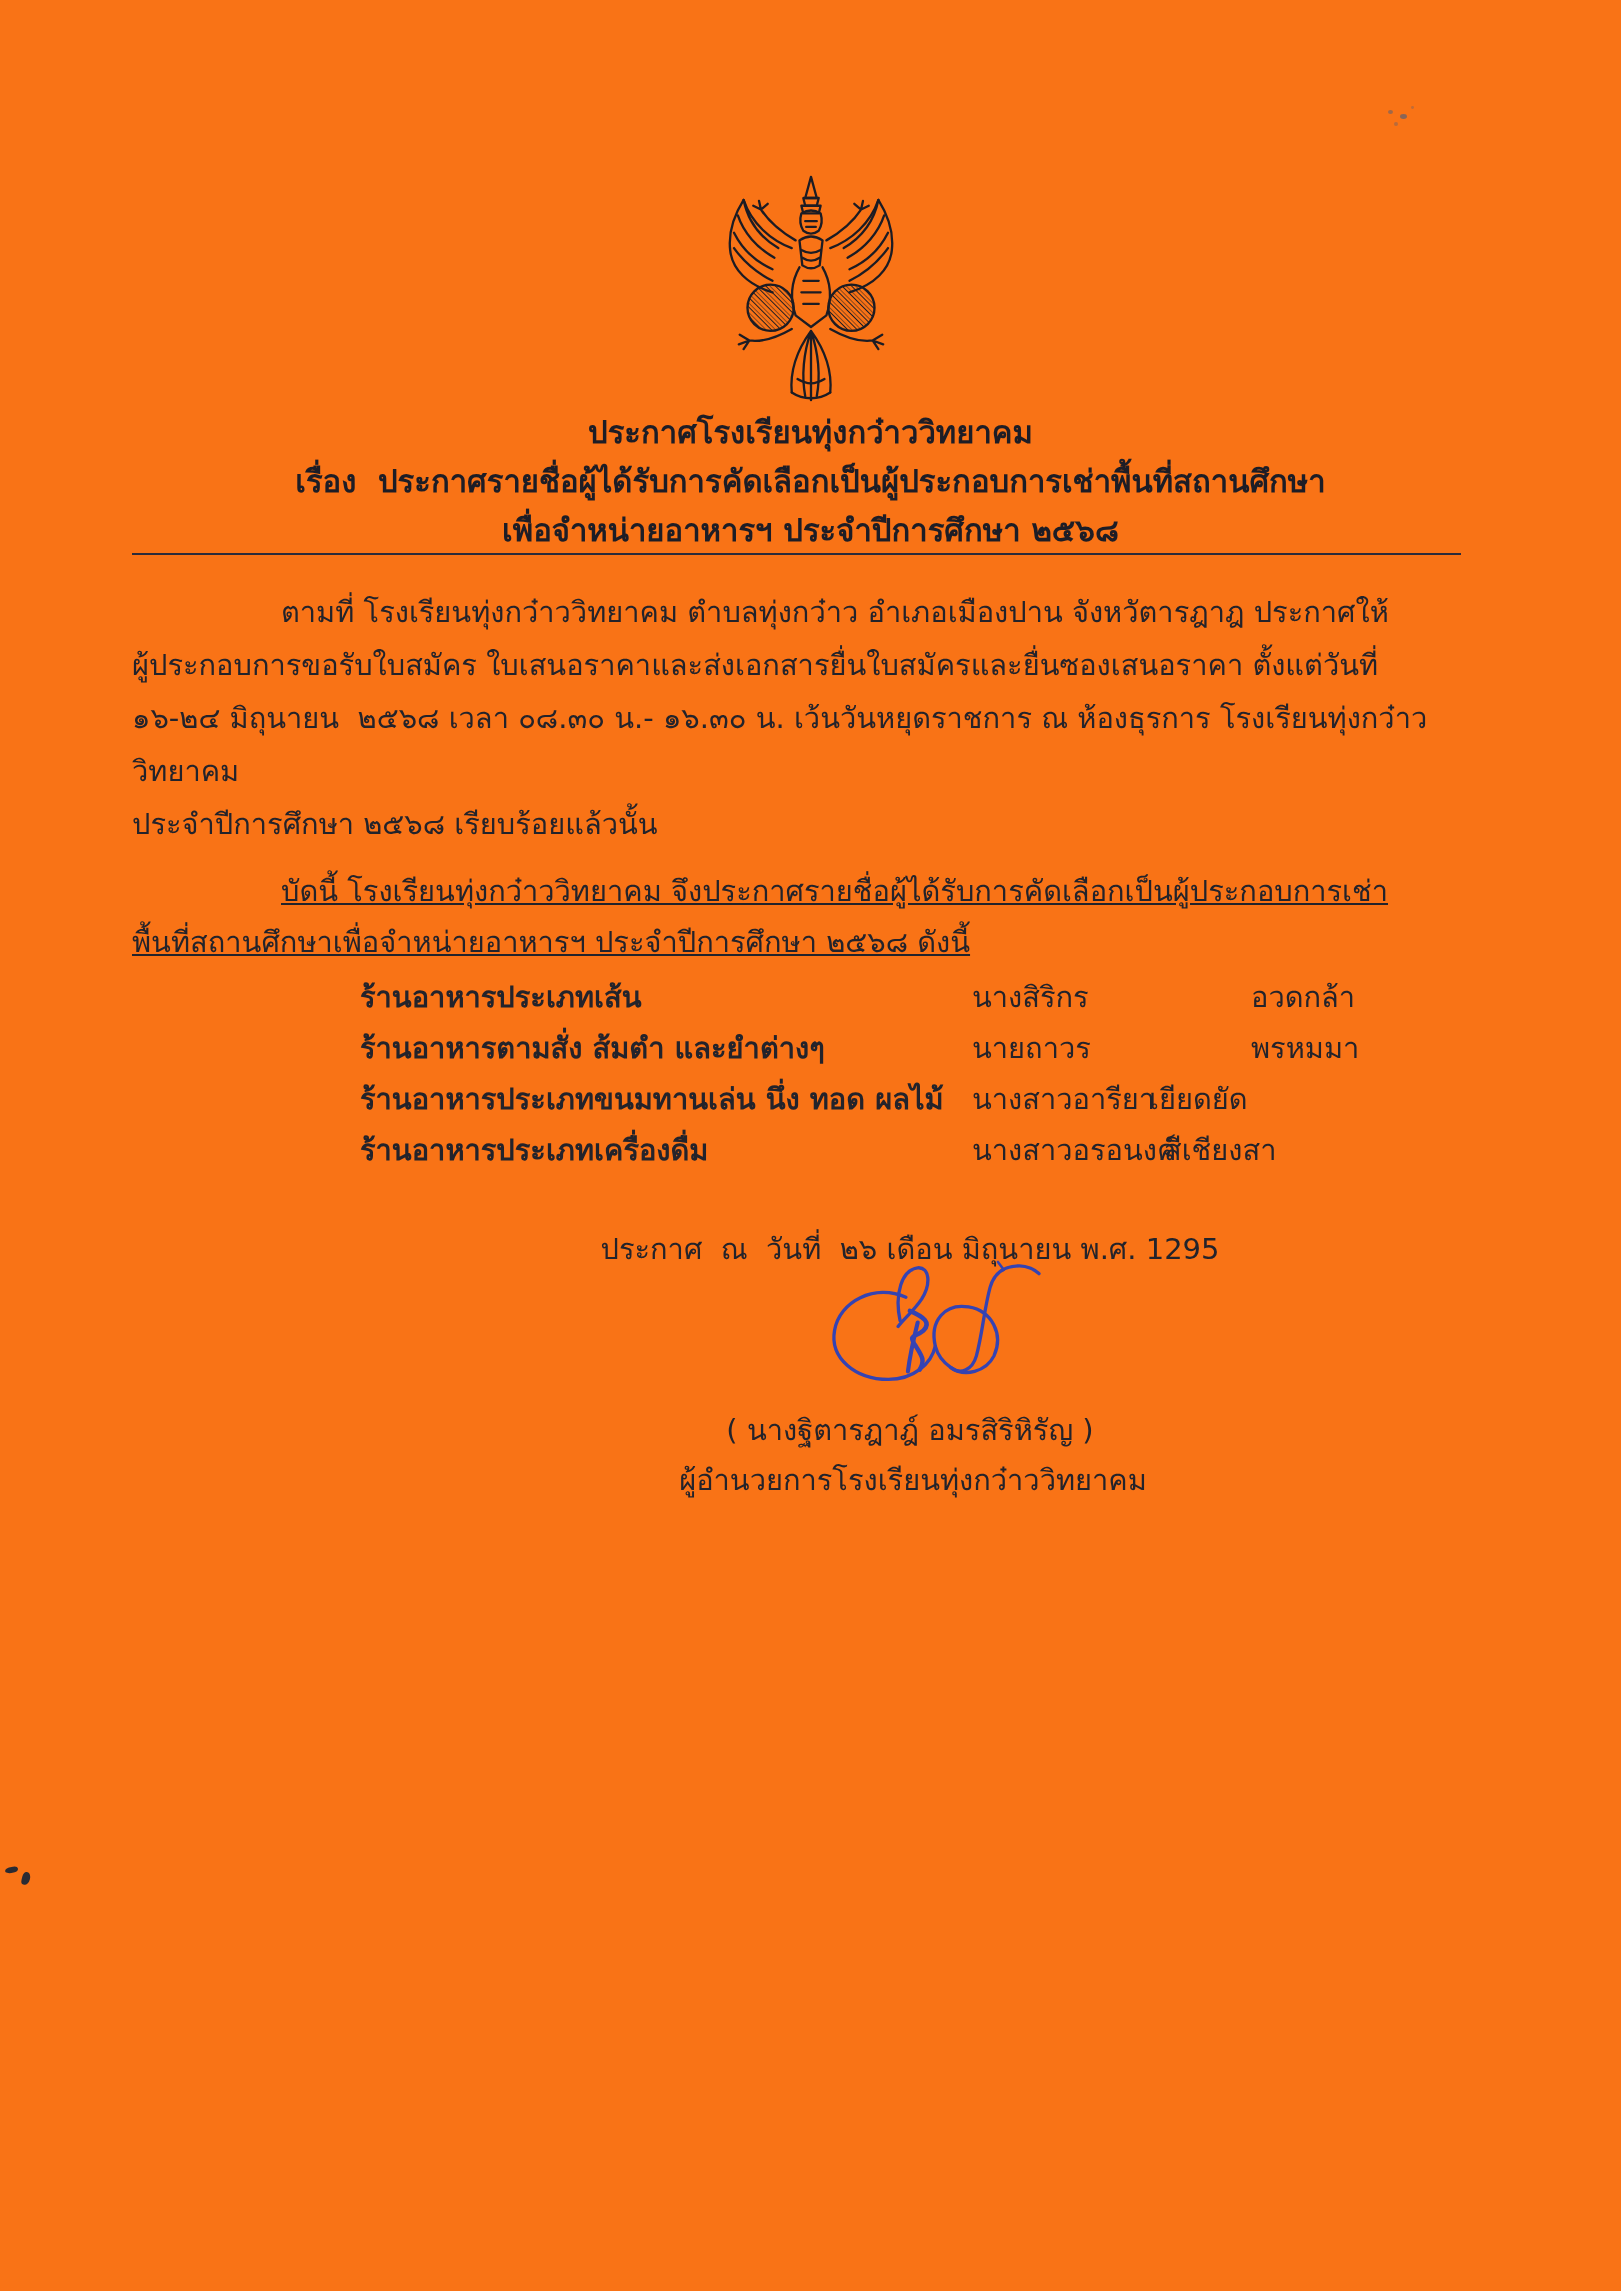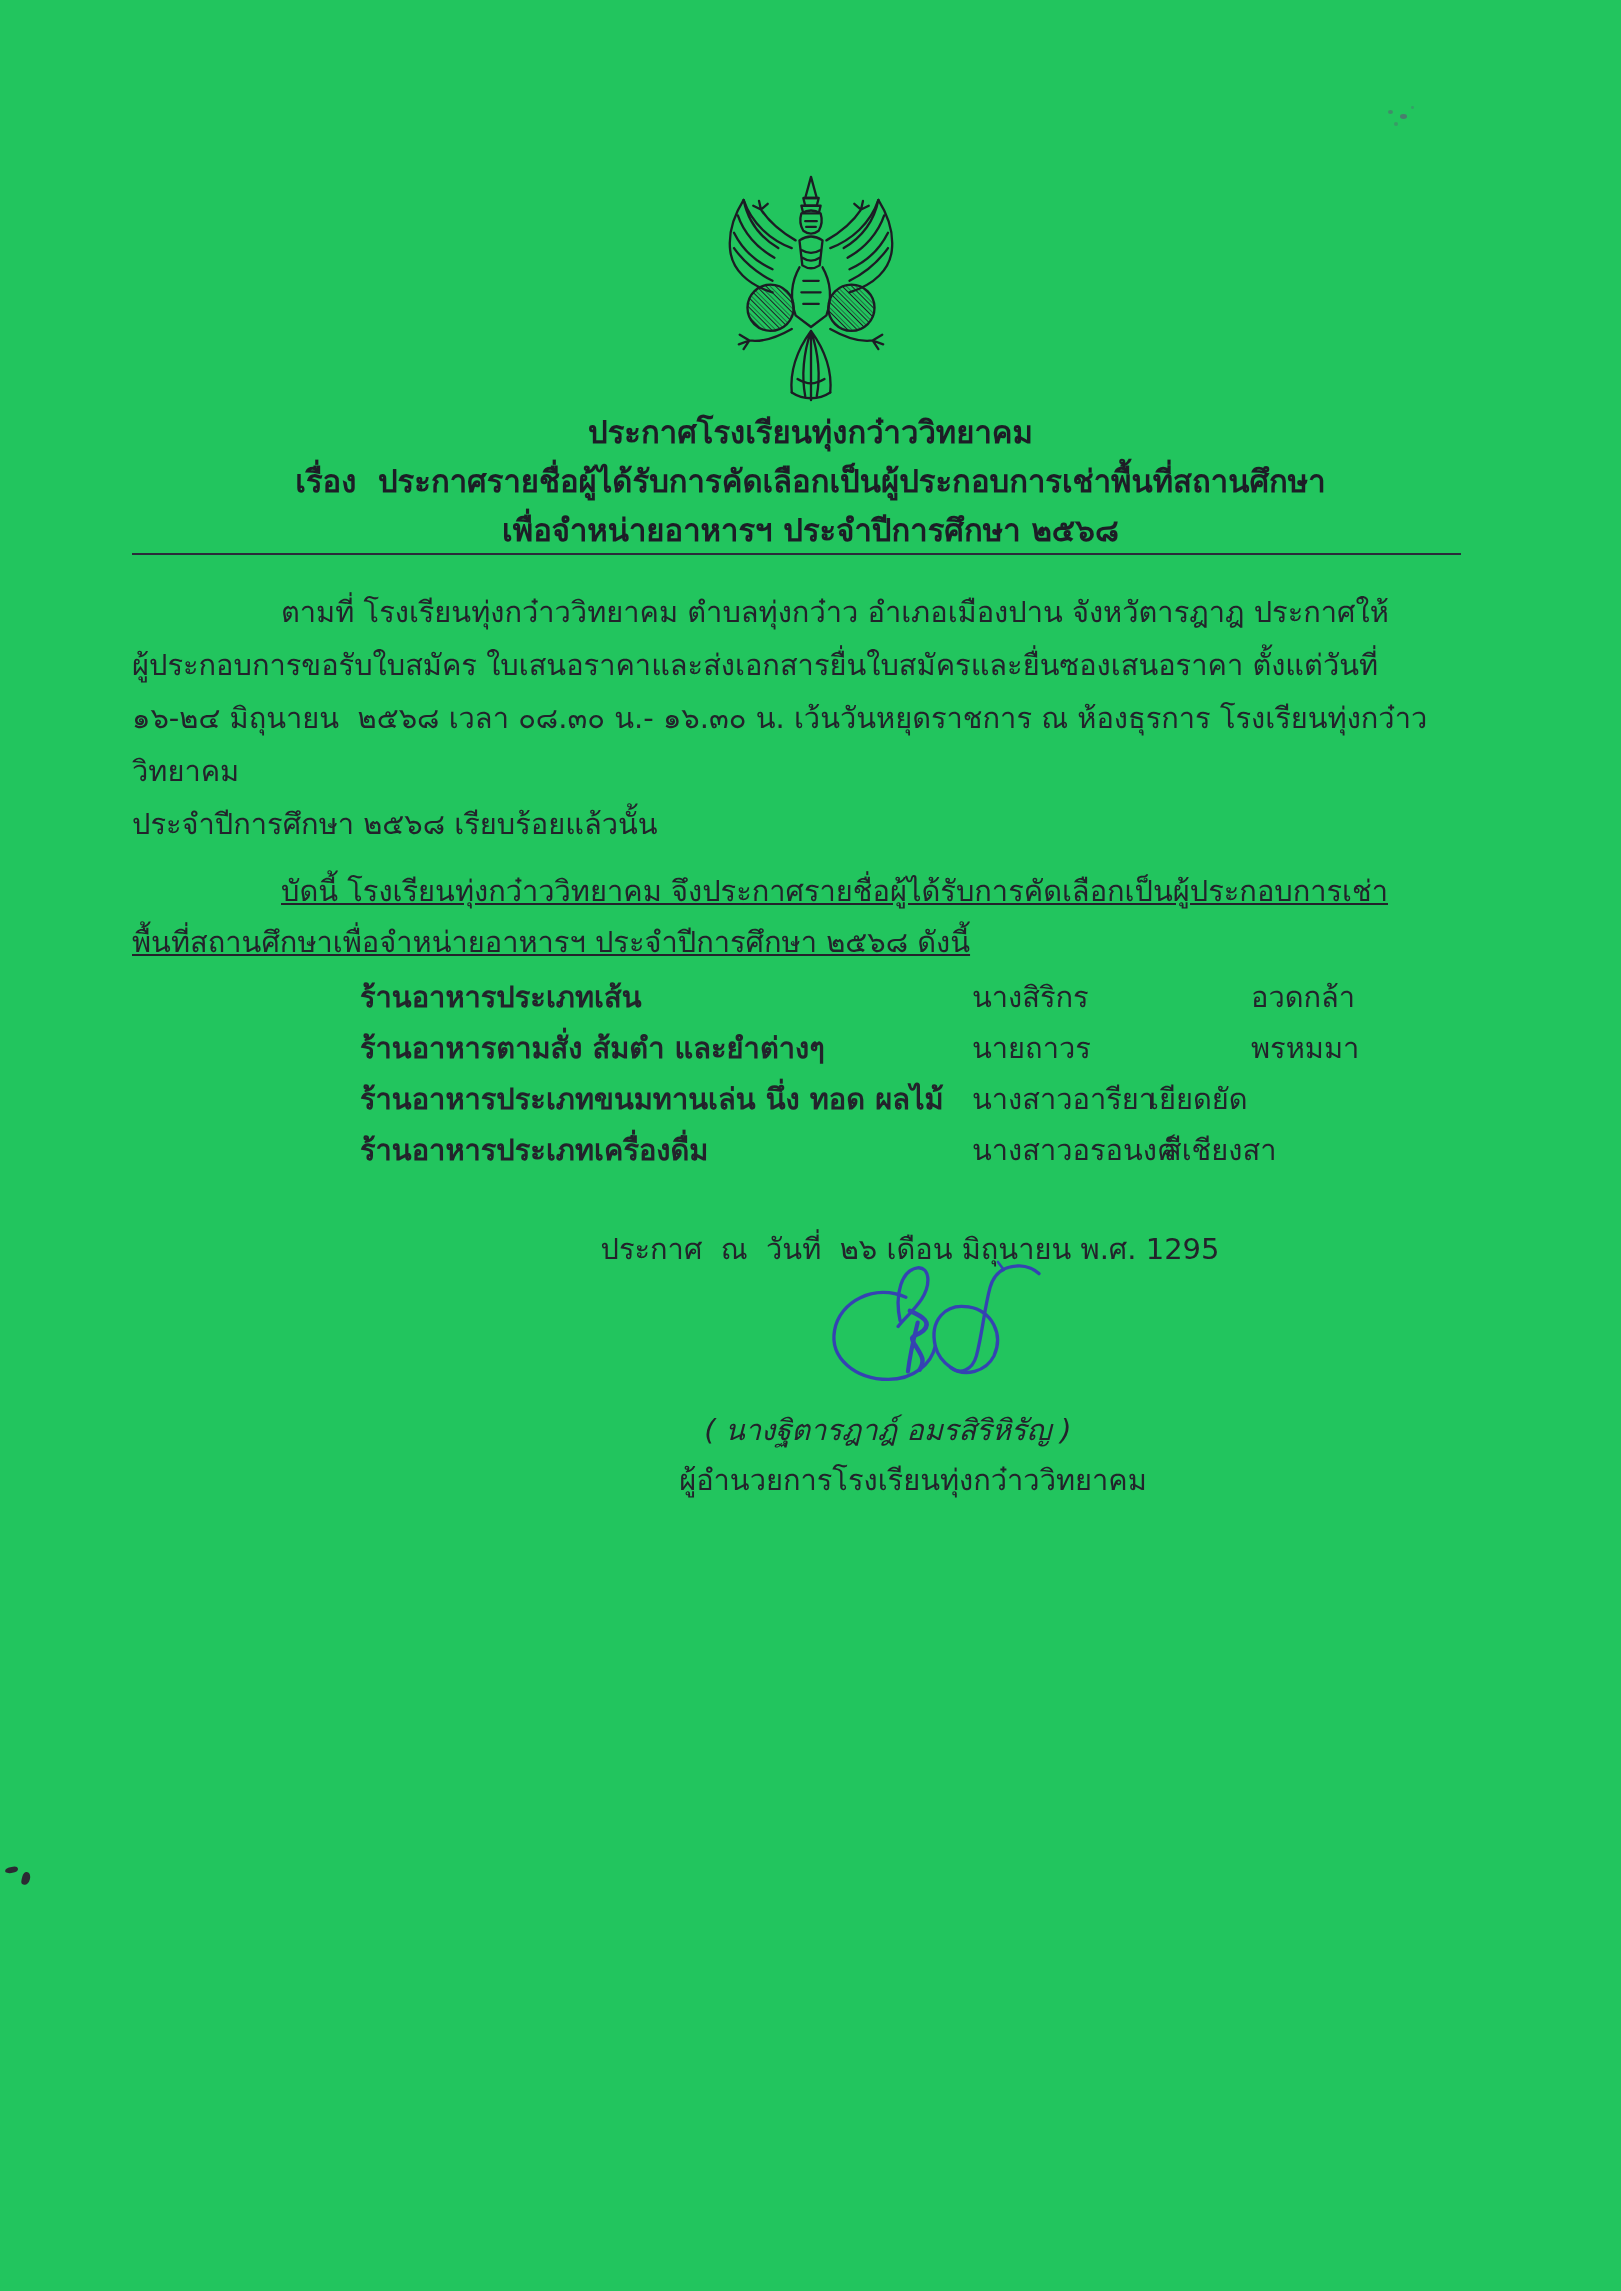--- a/index.html
+++ b/index.html
@@ -2,21 +2,21 @@
 <html><head>
 <meta charset="utf-8">
 <style>
   * { margin: 0; padding: 0; box-sizing: border-box; }
   html, body { background: #e8e8e8; }
   .page {
     position: relative;
     width: 1621px;
     height: 2292px;
     margin: 0 auto;
-    background: #22c55e;
+    background: #f97316;
     font-family: "DejaVu Sans", "Liberation Sans", sans-serif;
     color: #23232b;
     overflow: hidden;
   }
   .emblem {
     position: absolute;
     left: 714px; top: 173px;
     width: 194px; height: 231px;
   }
   .title-block {
@@ -78,25 +78,24 @@
     font-size: 29px;
     white-space: pre-wrap;
   }
   .signature {
     position: absolute;
     left: 812px; top: 1260px;
     width: 229px; height: 135px;
   }
   .signatory-name {
     position: absolute;
-    left: 888px; top: 1407px;
+    left: 910px; top: 1407px;
     transform: translateX(-50%);
     font-size: 29px;
     white-space: pre-wrap;
-    font-style: italic;
   }
   .signatory-title {
     position: absolute;
     left: 913px; top: 1457px;
     transform: translateX(-50%);
     font-size: 29px;
     white-space: pre-wrap;
   }
   
   .speck { position: absolute; border-radius: 50%; background: rgba(90,95,115,0.55); }

